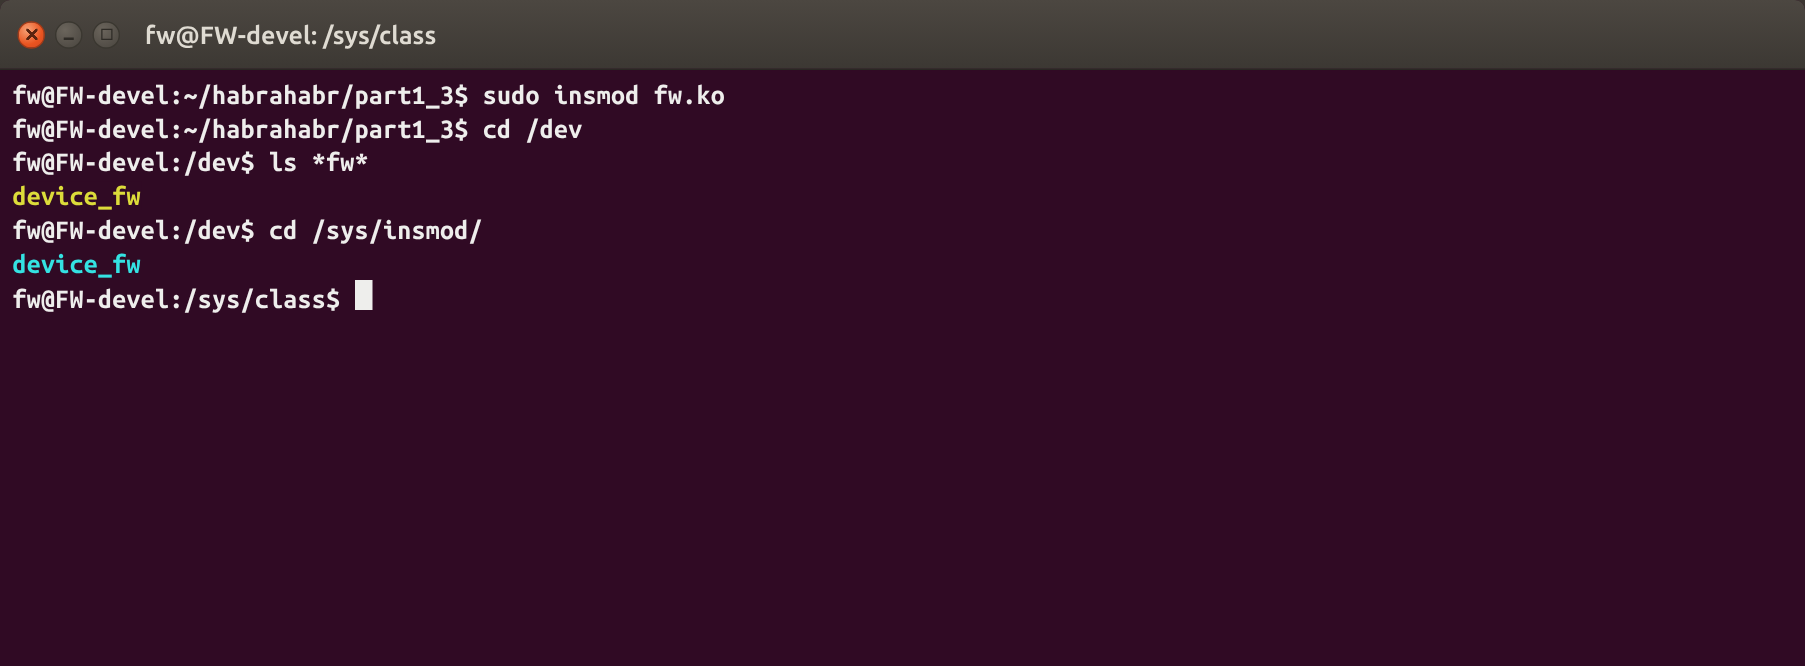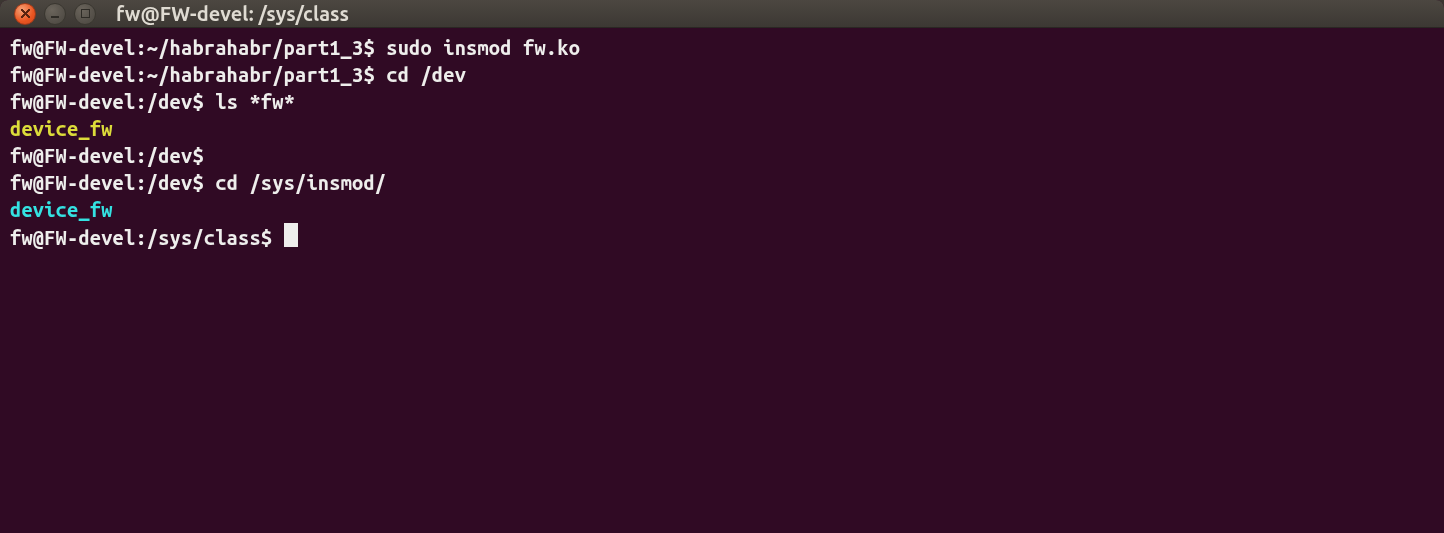--- a/index.html
+++ b/index.html
@@ -17,21 +17,21 @@
     .window {
       width: 100%;
       height: 100%;
       background: #300a24;
       border-radius: 8px 8px 0 0;
       overflow: hidden;
       display: flex;
       flex-direction: column;
     }
     .titlebar {
-      height: 28px;
+      height: 56px;
       background: linear-gradient(to bottom, #4c4741 0%, #3c3833 100%);
       display: flex;
       align-items: center;
       padding-left: 14px;
       gap: 8px;
       border-bottom: 1px solid #2a2723;
     }
     .win-button {
       width: 22px;
       height: 22px;
@@ -137,18 +137,17 @@
     <div class="win-button win-close"></div>
     <div class="win-button win-minimize"></div>
     <div class="win-button win-maximize"></div>
     <div class="win-title">fw@FW-devel: /sys/class</div>
   </div>
   <div class="terminal">
     <div class="line"><span class="prompt-user">fw@FW-devel</span><span class="prompt-sep">:</span><span class="prompt-path">~/habrahabr/part1_3</span><span class="prompt-dollar">$</span> <span class="cmd">sudo insmod fw.ko</span></div>
     <div class="line"><span class="prompt-user">fw@FW-devel</span><span class="prompt-sep">:</span><span class="prompt-path">~/habrahabr/part1_3</span><span class="prompt-dollar">$</span> <span class="cmd">cd /dev</span></div>
     <div class="line"><span class="prompt-user">fw@FW-devel</span><span class="prompt-sep">:</span><span class="prompt-path">/dev</span><span class="prompt-dollar">$</span> <span class="cmd">ls *fw*</span></div>
     <div class="line"><span class="output-yellow">device_fw</span></div>
-    <div class="line"><span class="prompt-user">fw@FW-devel</span><span class="prompt-sep">:</span><span class="prompt-path">/dev</span><span class="prompt-dollar">$</span> <span class="cmd"></span></div>
     <div class="line"><span class="prompt-user">fw@FW-devel</span><span class="prompt-sep">:</span><span class="prompt-path">/dev</span><span class="prompt-dollar">$</span> <span class="cmd">cd /sys/insmod/</span></div>
     <div class="line"><span class="output-cyan">device_fw</span></div>
     <div class="line"><span class="prompt-user">fw@FW-devel</span><span class="prompt-sep">:</span><span class="prompt-path">/sys/class</span><span class="prompt-dollar">$</span> <span class="cursor"></span></div>
   </div>
 </div>
 
 </body></html>

